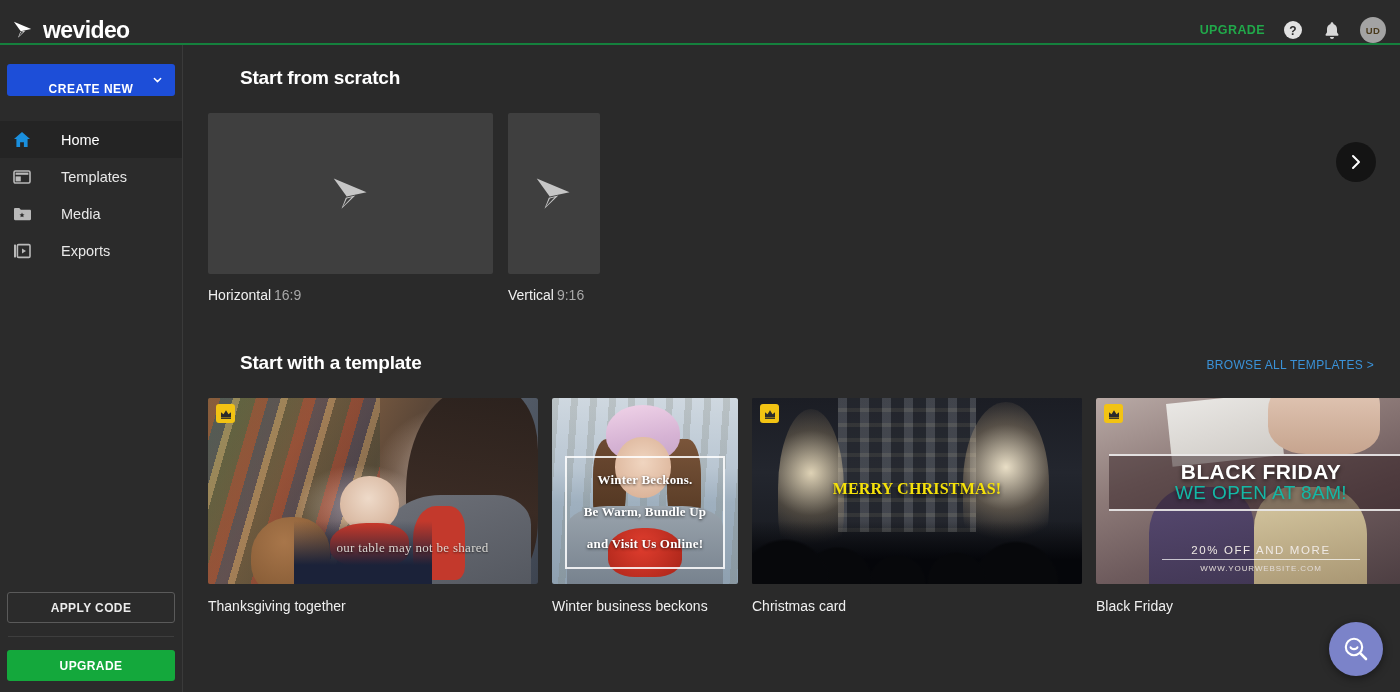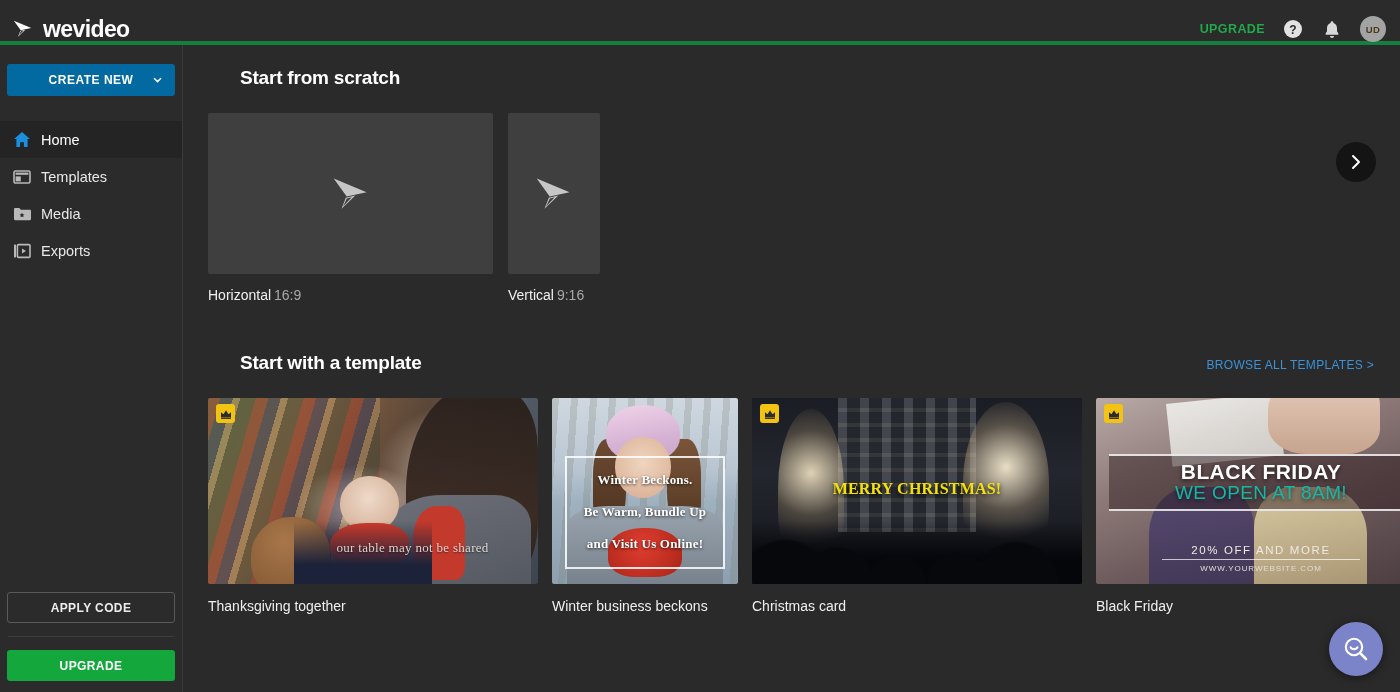--- a/index.html
+++ b/index.html
@@ -8,21 +8,21 @@
     background: #2a2a2a;
     font-family: "Liberation Sans", sans-serif;
     overflow: hidden;
   }
   .app { position: relative; width: 1400px; height: 692px; display: flex; flex-direction: column; }
 
   
   .header {
     height: 45px; flex: 0 0 45px;
     background: #2b2b2b;
-    border-bottom: 4px solid #15803d;
+    border-bottom: 2px solid #15803d;
     display: flex; align-items: center;
     padding: 17px 14px 0 12px;
   }
   .brand { display: flex; align-items: center; gap: 9px; }
   .brand-mark { width: 22px; height: 20px; display: block; }
   .brand-text {
     color: #ffffff; font-size: 23px; font-weight: 700;
     letter-spacing: -0.6px; line-height: 1;
   }
   .header-right { margin-left: auto; display: flex; align-items: center; gap: 17px; }
@@ -45,35 +45,35 @@
   
   .sidebar {
     width: 183px; flex: 0 0 183px;
     background: #2b2b2b;
     border-right: 1px solid #3a3a3a;
     display: flex; flex-direction: column;
     padding-top: 19px;
   }
   .create-new {
     margin: 0 7px 25px 7px; height: 32px;
-    background: #0369a1; border-radius: 3px;
-    display: flex; align-items: center; justify-content: center;
+    background: #1d4ed8; border-radius: 3px;
+    display: flex; align-items: flex-end; justify-content: center;
     position: relative; cursor: pointer;
   }
   .create-new .cn-label {
     color: #fff; font-size: 12px; font-weight: 700; letter-spacing: 0.5px;
   }
   .create-new .cn-caret {
     position: absolute; right: 13px; top: 50%; transform: translateY(-50%);
     width: 9px; height: 9px;
   }
   .nav { display: flex; flex-direction: column; }
   .nav-item {
     height: 37px; display: flex; align-items: center;
-    gap: 10px; padding-left: 12px; cursor: pointer;
+    gap: 30px; padding-left: 12px; cursor: pointer;
   }
   .nav-item.active { background: #242424; }
   .nav-icon { width: 19px; height: 19px; display: flex; align-items: center; justify-content: center; }
   .nav-label { color: #e8e8e8; font-size: 14.5px; }
   .nav-item.active .nav-label { color: #ffffff; }
 
   .sidebar-spacer { flex: 1; }
   .apply-code {
     margin: 0 7px 0 7px; height: 31px;
     border: 1px solid #5a5a5a; border-radius: 3px;

